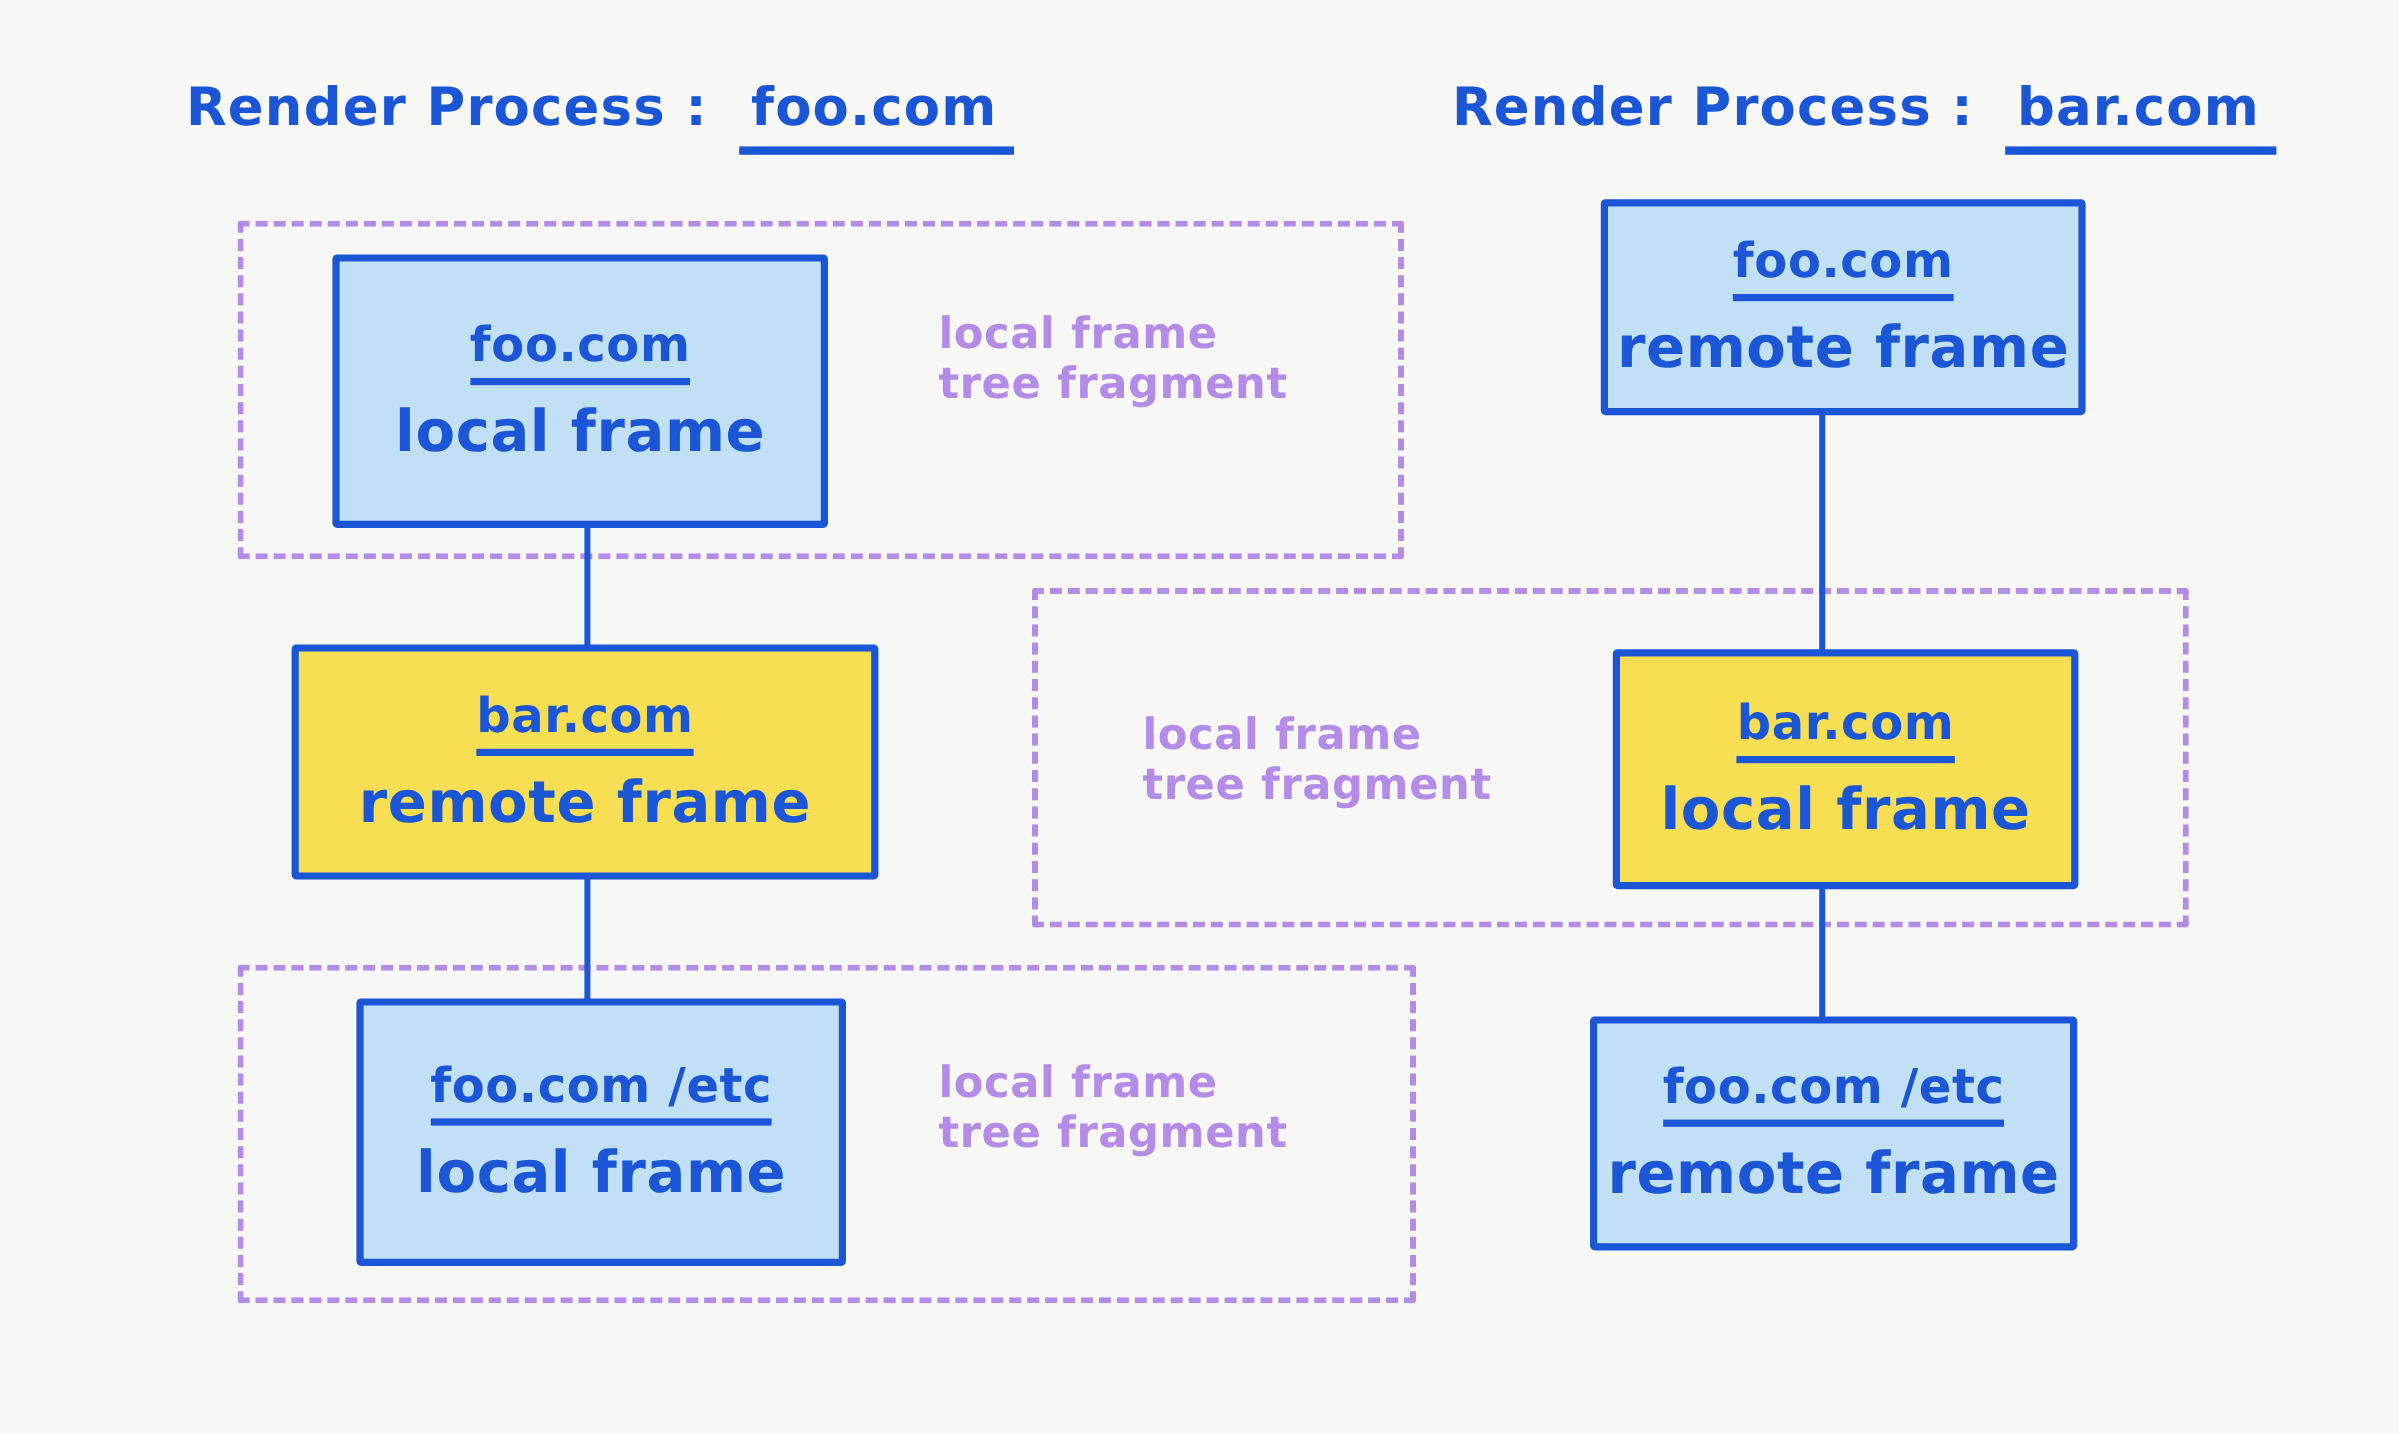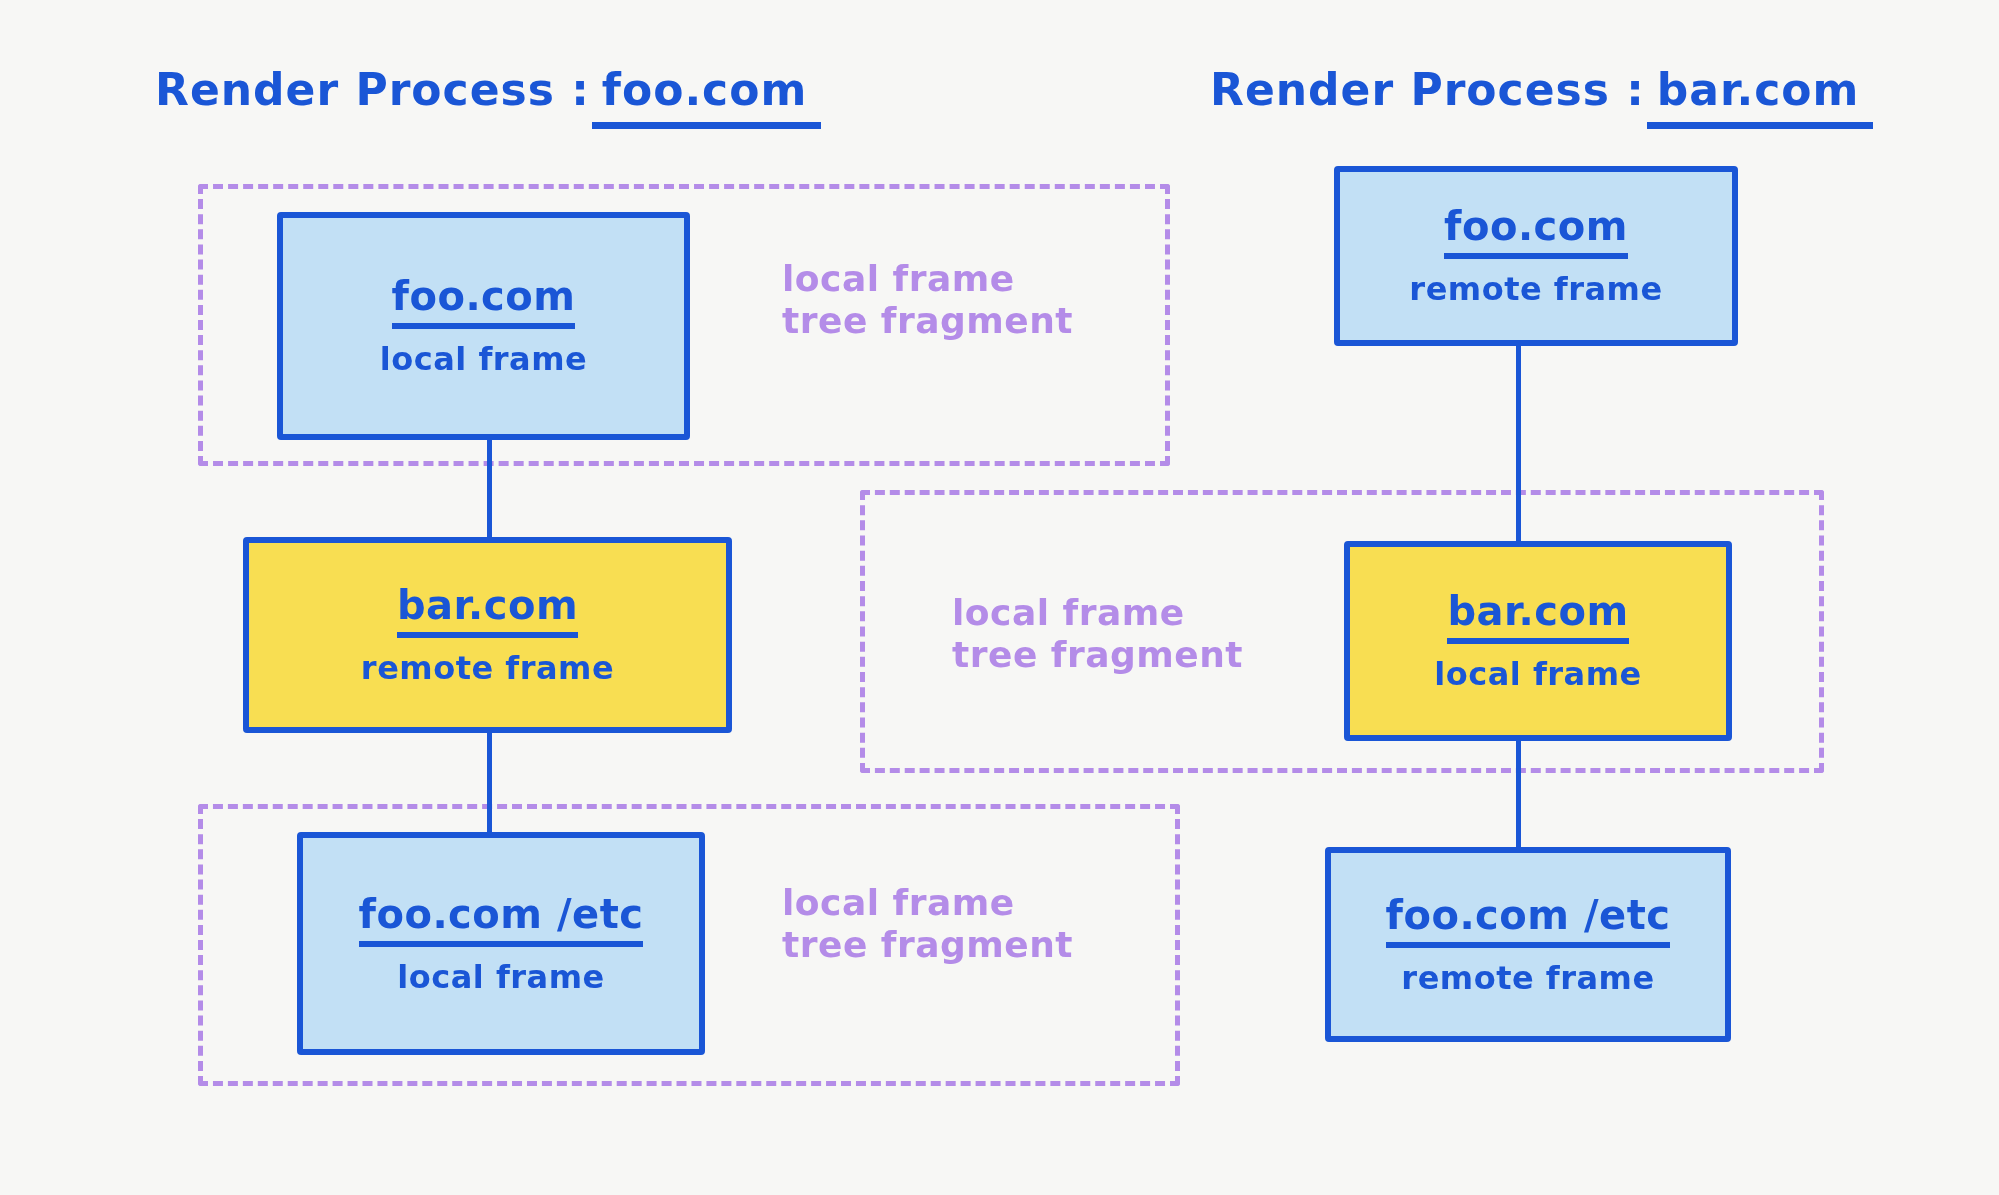--- a/index.html
+++ b/index.html
@@ -20,21 +20,21 @@
   .proc-header {
     position: absolute;
     white-space: nowrap;
     font-size: 44px;
     font-weight: 700;
     color: #1a56d6;
     letter-spacing: 1px;
     line-height: 1;
     display: flex;
     align-items: baseline;
-    gap: 2px;
+    gap: 26px;
     justify-content: flex-end;
   }
   .proc-label { color: #1a56d6; }
   .proc-domain {
     position: relative;
     color: #1a56d6;
     padding: 6px 14px 10px 10px;
     border-bottom: 7px solid #1a56d6;
     box-decoration-break: clone;
   }
@@ -87,21 +87,21 @@
     font-size: 40px;
     font-weight: 700;
     letter-spacing: 0.5px;
     line-height: 1.05;
     border-bottom: 6px solid #1a56d6;
     padding-bottom: 6px;
     white-space: nowrap;
   }
   .fbox-kind {
     color: #1a56d6;
-    font-size: 32px;
+    font-size: 48px;
     font-weight: 700;
     letter-spacing: 0.5px;
     line-height: 1.05;
     white-space: nowrap;
     margin-top: 4px;
   }
 
   
   .conn {
     position: absolute;

